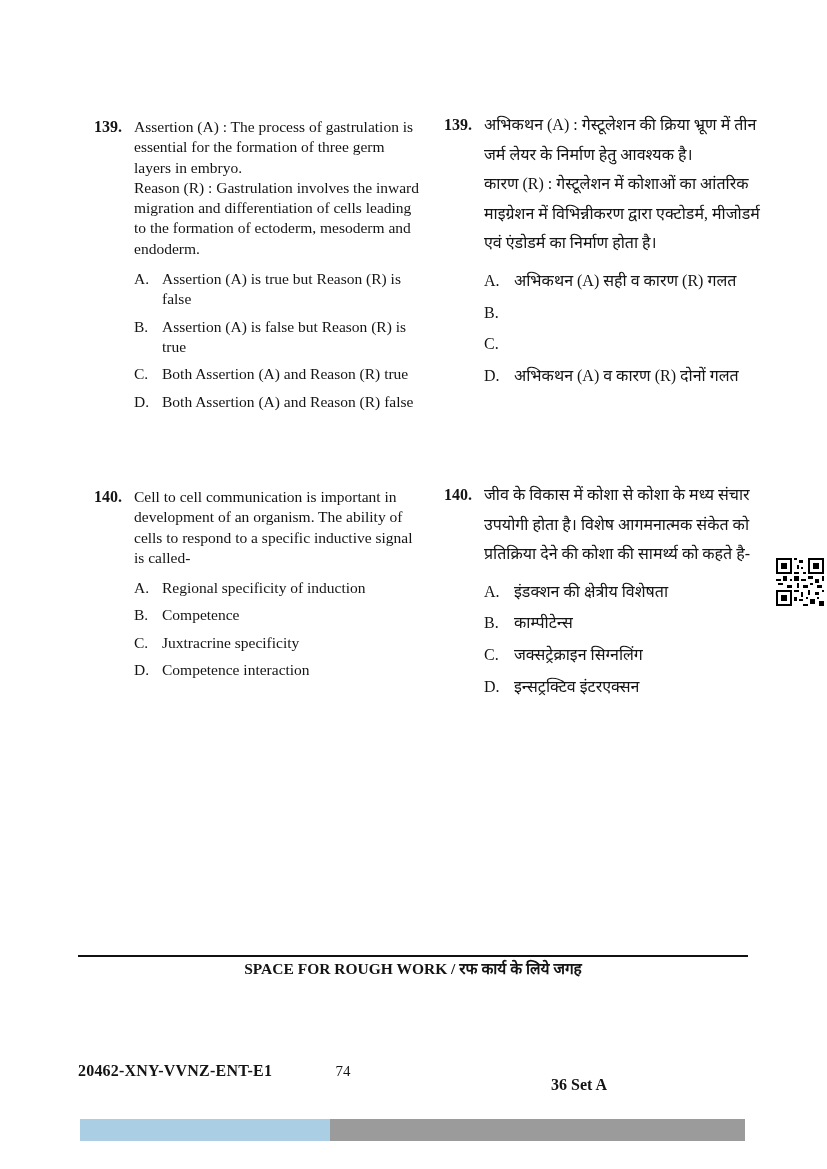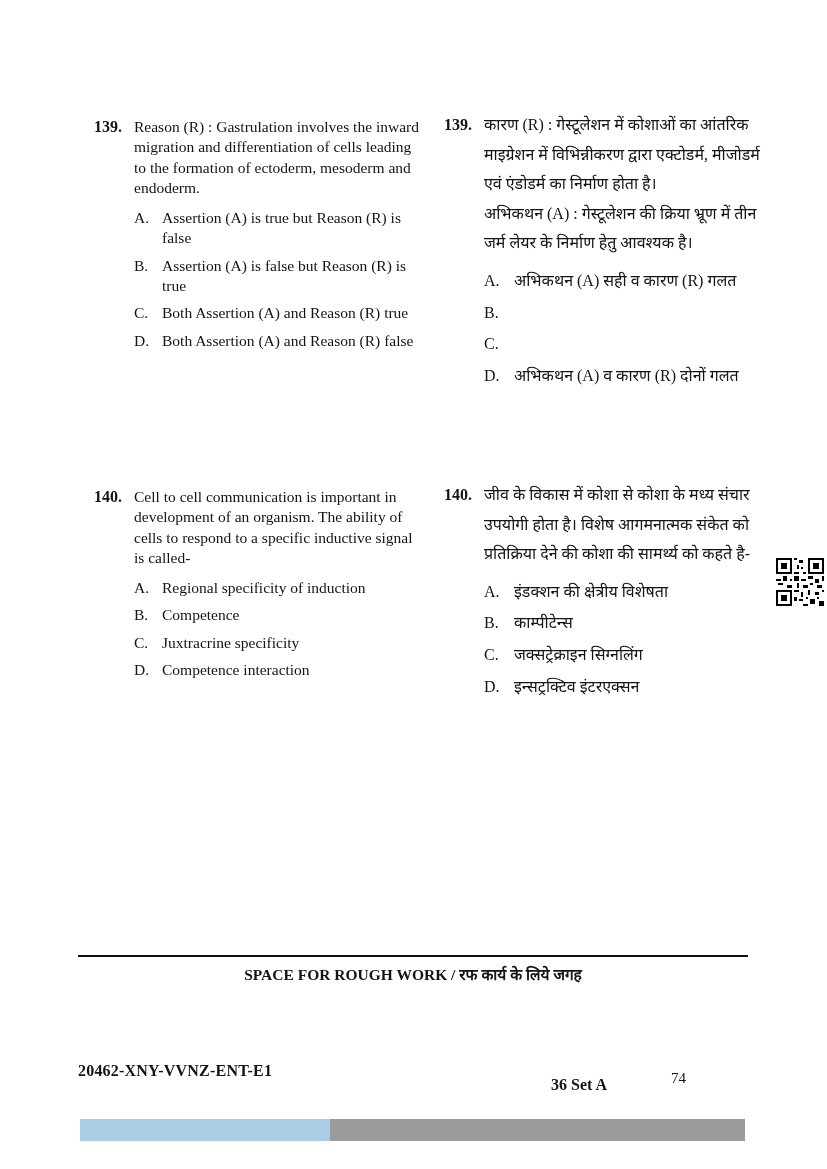--- a/index.html
+++ b/index.html
@@ -29,48 +29,49 @@
     width: 48px;
     height: 48px;
   }
 
   .rough-work {
     position: absolute;
     left: 78px;
     top: 955px;
     width: 670px;
     border-top: 2px solid #111;
-    padding-top: 6px;
+    padding-top: 0;
     text-align: center;
     font-weight: bold;
     font-size: 15.5px;
   }
 
   .footer-row { position: absolute; left: 0; top: 1062px; width: 686px; height: 24px; font-size: 16px; }
   .paper-code { position: absolute; left: 78px; top: 0; font-weight: bold; letter-spacing: 0.2px; }
-  .page-number { position: absolute; left: 0; right: 0; top: 8px; text-align: right; font-size: 15px; }
+  .page-number { position: absolute; left: 0; right: 0; top: 1px; text-align: center; font-size: 15px; }
   .set-group { position: absolute; right: 79px; top: 14px; display: inline-flex; gap: 4px; font-weight: bold; }
 
   .bottom-bar {
     position: absolute;
     left: 80px;
     top: 1119px;
     width: 665px;
     height: 22px;
     display: flex;
   }
   .bar-blue { width: 250px; height: 100%; background: #aacfe4; }
   .bar-gray { flex: 1; height: 100%; background: #9b9b9b; }
 </style>
 </head>
 <body>
 
 <section class="question en" style="top:117px;">
   <div class="qnum">139.</div>
   <div class="qbody">
+    <p>Assertion (A) : The process of gastrulation is essential for the formation of three germ layers in embryo.</p>
     <p>Reason (R) : Gastrulation involves the inward migration and differentiation of cells leading to the formation of ectoderm, mesoderm and endoderm.</p>
     <div class="option" style="margin-top:10px;">
       <span class="letter">A.</span>
       <span class="otext">Assertion (A) is true but Reason (R) is false</span>
     </div>
     <div class="option">
       <span class="letter">B.</span>
       <span class="otext">Assertion (A) is false but Reason (R) is true</span>
     </div>
     <div class="option">
@@ -103,22 +104,22 @@
     <div class="option">
       <span class="letter">D.</span>
       <span class="otext">Competence interaction</span>
     </div>
   </div>
 </section>
 
 <section class="question hi" style="top:110px;">
   <div class="qnum">139.</div>
   <div class="qbody">
+    <p>अभिकथन (A) : गेस्टूलेशन की क्रिया भ्रूण में तीन जर्म लेयर के निर्माण हेतु आवश्यक है।</p>
     <p>कारण (R) : गेस्टूलेशन में कोशाओं का आंतरिक माइग्रेशन में विभिन्नीकरण द्वारा एक्टोडर्म, मीजोडर्म एवं एंडोडर्म का निर्माण होता है।</p>
-    <p>अभिकथन (A) : गेस्टूलेशन की क्रिया भ्रूण में तीन जर्म लेयर के निर्माण हेतु आवश्यक है।</p>
     <div class="option" style="margin-top:8px;">
       <span class="letter">A.</span>
       <span class="otext">अभिकथन (A) सही व कारण (R) गलत</span>
     </div>
     <div class="option">
       <span class="letter">B.</span>
     </div>
     <div class="option">
       <span class="letter">C.</span>
     </div>

